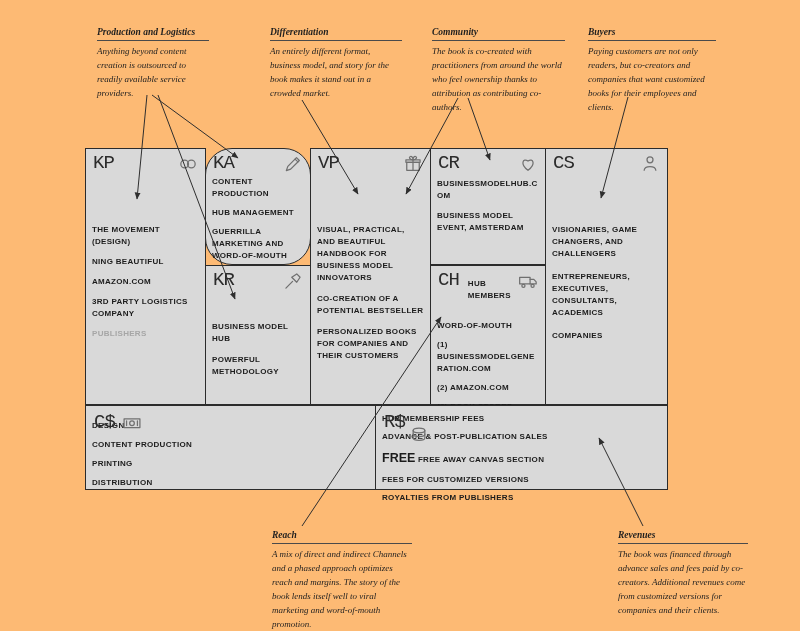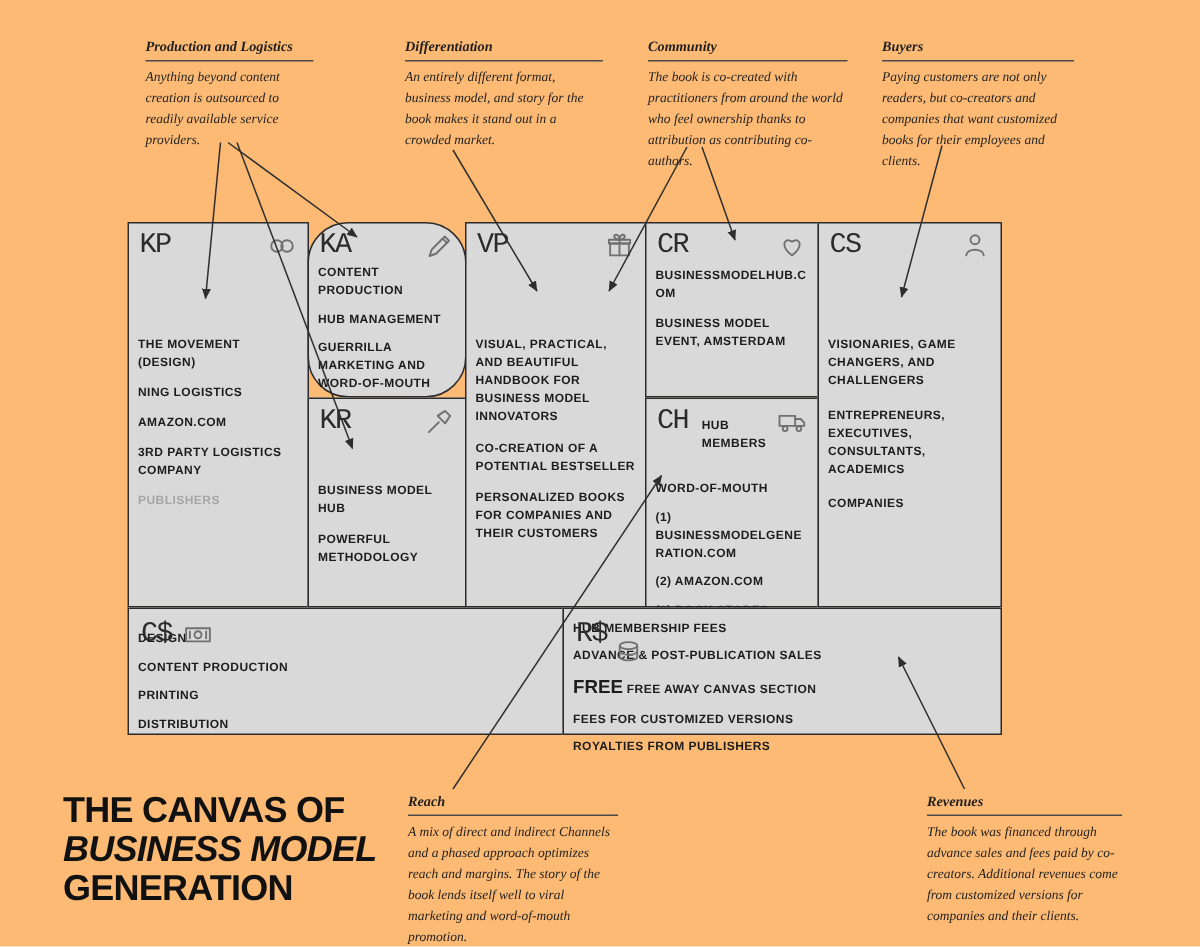--- a/index.html
+++ b/index.html
@@ -89,21 +89,21 @@
   <div class="block" id="kp">
     <div class="block-head">
       <span class="block-label">KP</span>
       <span class="icon"><svg viewBox="0 0 24 24">
             <circle cx="8" cy="12" r="4.6"></circle>
             <circle cx="16" cy="12" r="4.6"></circle>
           </svg></span>
     </div>
     <div class="items">
       <div class="item">THE MOVEMENT (DESIGN)</div>
-      <div class="item">NING LOGISTICS</div>
+      <div class="item">NING BEAUTIFUL</div>
       <div class="item">AMAZON.COM</div>
       <div class="item">3RD PARTY LOGISTICS COMPANY</div>
       <div class="item muted">PUBLISHERS</div>
     </div>
   </div>
 
   <div class="block" id="ka">
     <div class="block-head">
       <span class="block-label">KA</span>
       <span class="icon"><svg viewBox="0 0 24 24">
@@ -252,19 +252,14 @@
 
   <div class="annotation" id="ann-reach">
     <div class="ann-title">Reach</div>
     <div class="ann-body">A mix of direct and indirect Channels and a phased approach optimizes reach and margins. The story of the book lends itself well to viral marketing and word-of-mouth promotion.</div>
   </div>
   <div class="annotation" id="ann-revenues">
     <div class="ann-title">Revenues</div>
     <div class="ann-body">The book was financed through advance sales and fees paid by co-creators. Additional revenues come from customized versions for companies and their clients.</div>
   </div>
 
-  <div class="big-title">
-    <div>THE CANVAS OF</div>
-    <div class="italic">BUSINESS MODEL</div>
-    <div>GENERATION</div>
-  </div>
 
 </div>
 
 </body></html>

